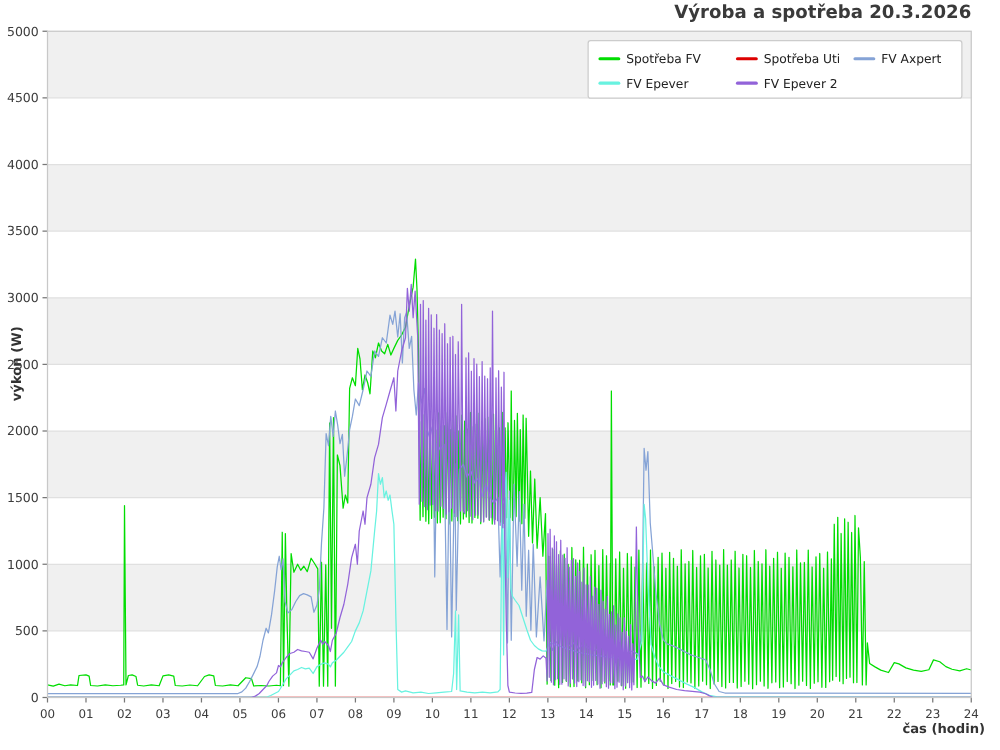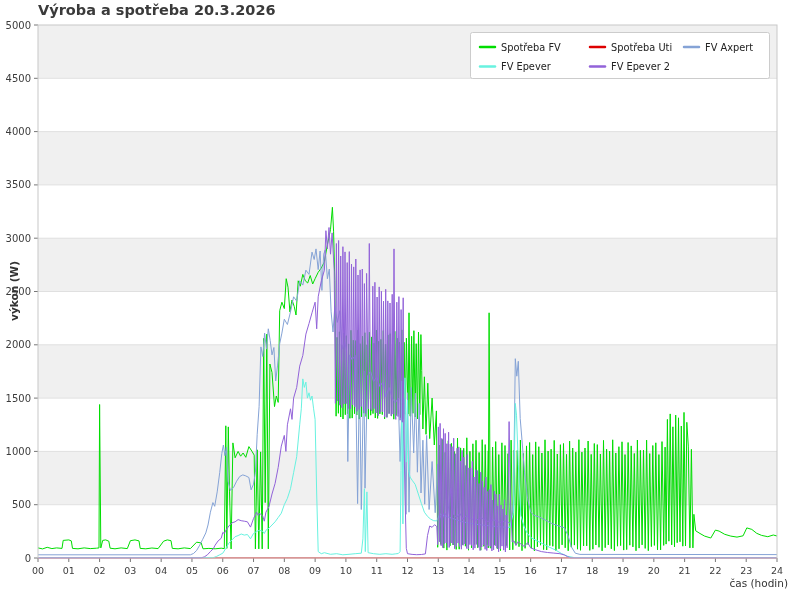--- a/index.html
+++ b/index.html
@@ -1,22 +1,22 @@
 <!DOCTYPE html>
 <html><head>
 <meta charset="utf-8">
 <style>
   html,body{margin:0;padding:0;background:#ffffff;}
   #figure{position:relative;width:800px;height:600px;background:#ffffff;overflow:hidden;
           font-family:"DejaVu Sans","Liberation Sans",sans-serif;}
-  #chart-title{position:absolute;left:38px;top:2px;width:739px;text-align:left;
+  #chart-title{position:absolute;left:38px;top:2px;width:739px;text-align:right;
                font-size:14.5px;font-weight:bold;color:#3a3a3a;}
   #y-axis-label{position:absolute;left:14px;top:291px;transform:translate(-50%,-50%) rotate(-90deg);
                 white-space:nowrap;font-size:10.5px;font-weight:bold;color:#333;}
-  #x-axis-label{position:absolute;right:12px;top:577px;font-size:10.5px;font-weight:normal;color:#333;text-align:right;}
+  #x-axis-label{position:absolute;right:12px;top:577px;font-size:10.5px;font-weight:bold;color:#333;text-align:right;}
   svg{position:absolute;left:0;top:0;}
 </style>
 </head>
 <body>
 
 <div id="figure">
   <div id="chart-title">Výroba a spotřeba 20.3.2026</div>
   <div id="y-axis-label">výkon (W)</div>
   <svg id="plot" width="800" height="600" viewBox="0 0 800 600">
       <rect x="38" y="25" width="739" height="53.3" fill="#f0f0f0"></rect>

